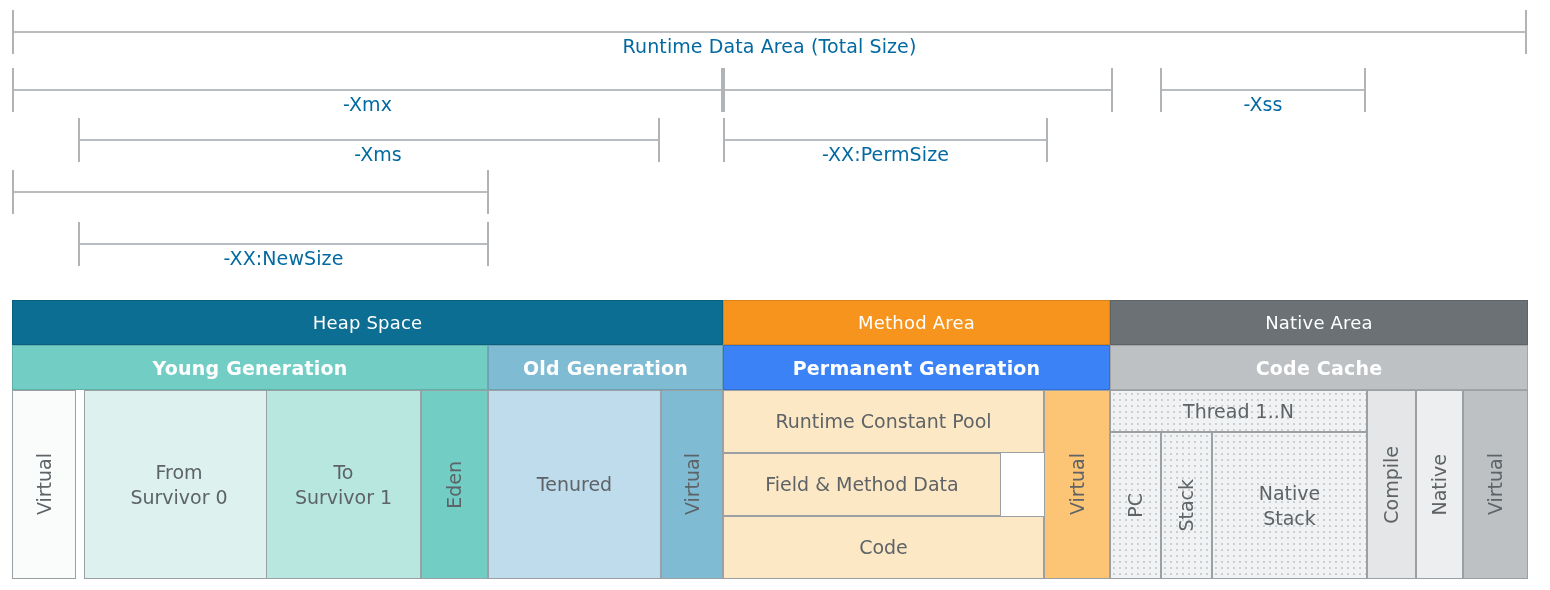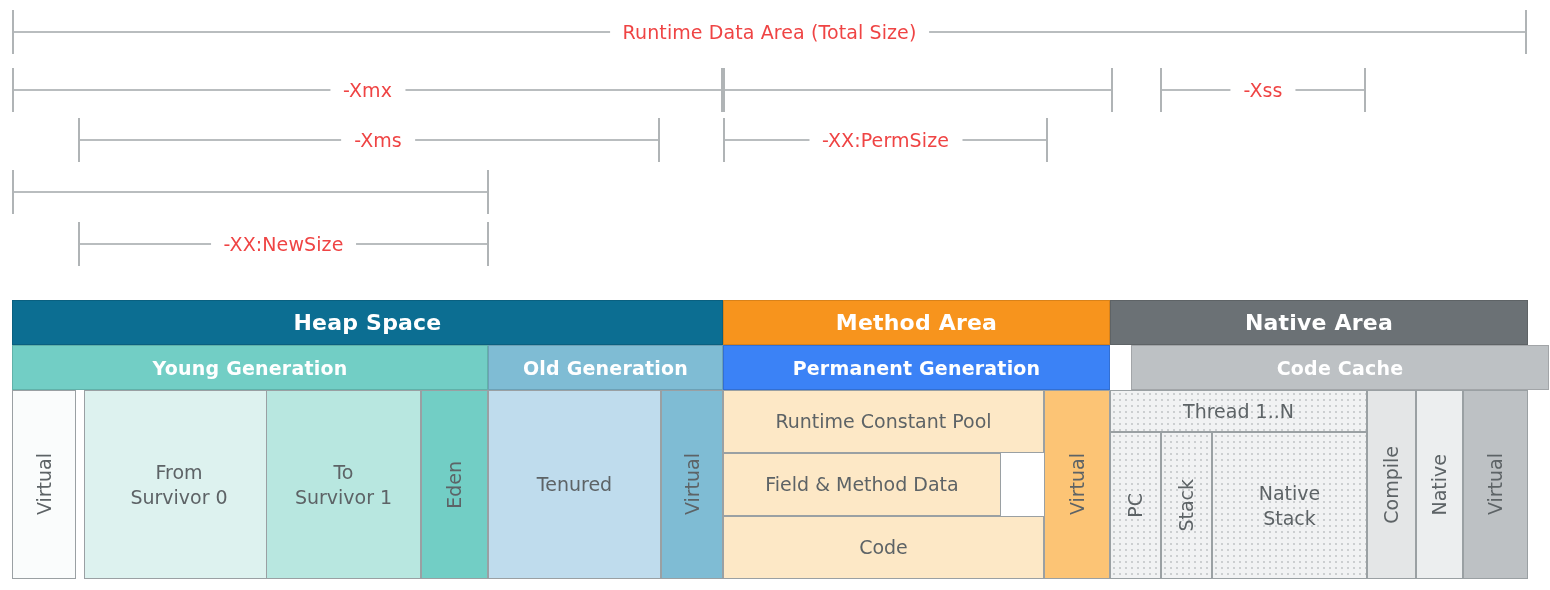--- a/index.html
+++ b/index.html
@@ -33,22 +33,22 @@
     height: 44px;
   }
   .dim-line {
     position: absolute;
     height: 2px;
     background: #b9bdbf;
     top: 21px;
   }
   .dim-label {
     position: absolute;
-    top: 10px;
-    color: #ef4444;
+    top: 24px;
+    color: #0369a1;
     font-size: 19px;
     line-height: 24px;
     background: #ffffff;
     padding: 0 13px;
     white-space: nowrap;
     letter-spacing: 0.1px;
   }
 
   
   #diagram {
@@ -59,22 +59,22 @@
     height: 279px;
   }
   .band {
     position: absolute;
     box-sizing: border-box;
   }
   .hdr {
     height: 45px;
     top: 0;
     color: #ffffff;
-    font-size: 22px;
-    font-weight: bold;
+    font-size: 18px;
+    font-weight: normal;
     display: flex;
     align-items: center;
     justify-content: center;
     letter-spacing: 0.2px;
     border: 1px solid rgba(0,0,0,0.12);
   }
   .gen {
     height: 45px;
     top: 45px;
     color: #ffffff;
@@ -179,21 +179,21 @@
     <div id="gens">
         <div class="band gen" style="left: 0px; width: 476px; background: rgb(114, 206, 197);">
           <span>Young Generation</span>
         </div>
         <div class="band gen" style="left: 476px; width: 235px; background: rgb(127, 188, 212);">
           <span>Old Generation</span>
         </div>
         <div class="band gen" style="left: 711px; width: 387px; background: #3b82f6;">
           <span>Permanent Generation</span>
         </div>
-        <div class="band gen" style="left: 1098px; width: 418px; background: rgb(189, 193, 196); margin-left: 21px;">
+        <div class="band gen" style="left: 1098px; width: 418px; background: rgb(189, 193, 196);">
           <span>Code Cache</span>
         </div>
       </div>
     <div id="cells">
         <div class="cell vert" style="left: 0px; top: 90px; width: 64px; height: 189px; background-color: rgb(250, 252, 252);">
           <span>Virtual</span>
         </div>
         <div class="cell" style="left: 64px; top: 90px; width: 190px; height: 189px; background-color: rgb(221, 242, 239); margin-left: 8px;">
           <span>From<br>Survivor 0</span>
         </div>

